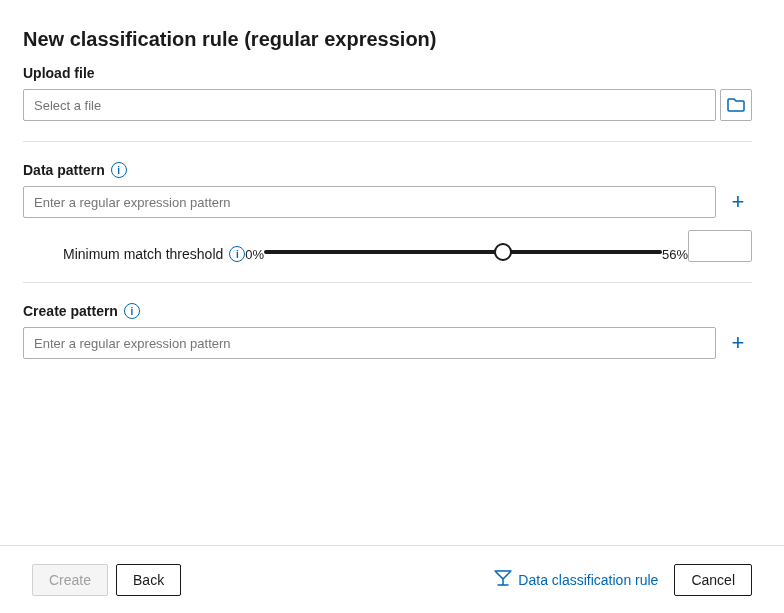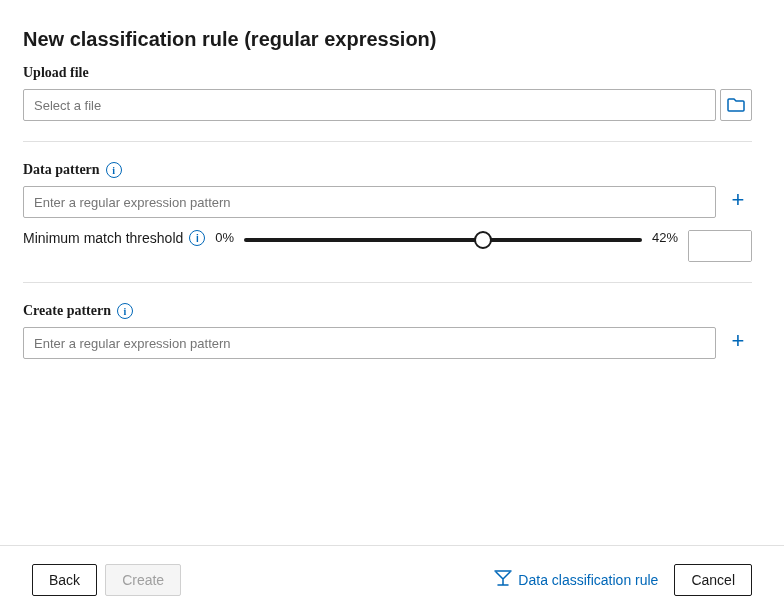--- a/index.html
+++ b/index.html
@@ -37,38 +37,37 @@
       border-top: 1px solid #e0e0e0;
       margin: 20px 0;
     }
     .field-label {
       font-weight: 600;
       font-size: 14px;
       margin-bottom: 8px;
       display: flex;
       align-items: flex-end;
       gap: 6px;
-      font-family: Liberation Serif, serif;
     }
     .info-icon {
       display: inline-flex;
       align-items: center;
       justify-content: center;
       width: 16px;
       height: 16px;
       border: 1.5px solid #0067b8;
       border-radius: 50%;
       color: #0067b8;
       font-size: 10px;
       font-weight: 700;
       cursor: help;
     }
     .input-row {
       display: flex;
-      align-items: flex-start;
+      align-items: center;
       gap: 8px;
     }
     .text-input {
       flex: 1;
       height: 32px;
       border: 1px solid #b0b0b0;
       border-radius: 2px;
       padding: 0 10px;
       font-size: 13px;
       color: #888;
@@ -112,23 +111,23 @@
       width: 32px;
       height: 32px;
       background: none;
       border: 1px solid #b0b0b0;
       border-radius: 2px;
       cursor: pointer;
       color: #0067b8;
     }
     .threshold-row {
       display: flex;
-      align-items: flex-start;
-      gap: 10px;
+      align-items: flex-end;
       margin-top: 12px;
+      margin-left: 40px;
     }
     .threshold-label {
       font-size: 14px;
       display: flex;
       align-items: center;
       gap: 6px;
       white-space: nowrap;
     }
     .percent-label {
       font-size: 13px;
@@ -283,21 +282,21 @@
       <span class="threshold-label">
         <span>Minimum match threshold</span>
         <span class="info-icon" title="Info">i</span>
       </span>
       <span class="percent-label">0%</span>
       <div class="slider-container">
         <div class="slider-track">
           <div class="slider-thumb"></div>
         </div>
       </div>
-      <span class="percent-label">42%</span>
+      <span class="percent-label">56%</span>
       <div class="threshold-spinbox">
         <div class="spinbox-inner">
           <input class="spinbox-value" type="text" value="60%" style="">
 
         </div>
       </div>
     </div>
   </div>
 
   <hr class="section-divider">
@@ -309,22 +308,22 @@
     </div>
     <div class="input-row">
       <input class="text-input" type="text" placeholder="Enter a regular expression pattern" style="">
       <button class="add-btn">+</button>
     </div>
   </div>
 </div>
 
 <div class="footer">
   <div class="footer-left">
+    <button class="btn btn-create" disabled="">Create</button>
     <button class="btn btn-back">Back</button>
-    <button class="btn btn-create" disabled="">Create</button>
   </div>
   <div class="footer-right">
     <button class="test-link">
       <span class="test-icon">
         <svg width="18" height="16" viewBox="0 0 18 16" fill="none" xmlns="http://www.w3.org/2000/svg">
           <path d="M2 2L9 9M9 9L16 2M9 9V15M4 15H14" stroke="#0067b8" stroke-width="1.5" stroke-linecap="round" stroke-linejoin="round"></path>
           <path d="M1 1H17" stroke="#0067b8" stroke-width="1.5" stroke-linecap="round"></path>
         </svg>
       </span>
       <span>Data classification rule</span>

